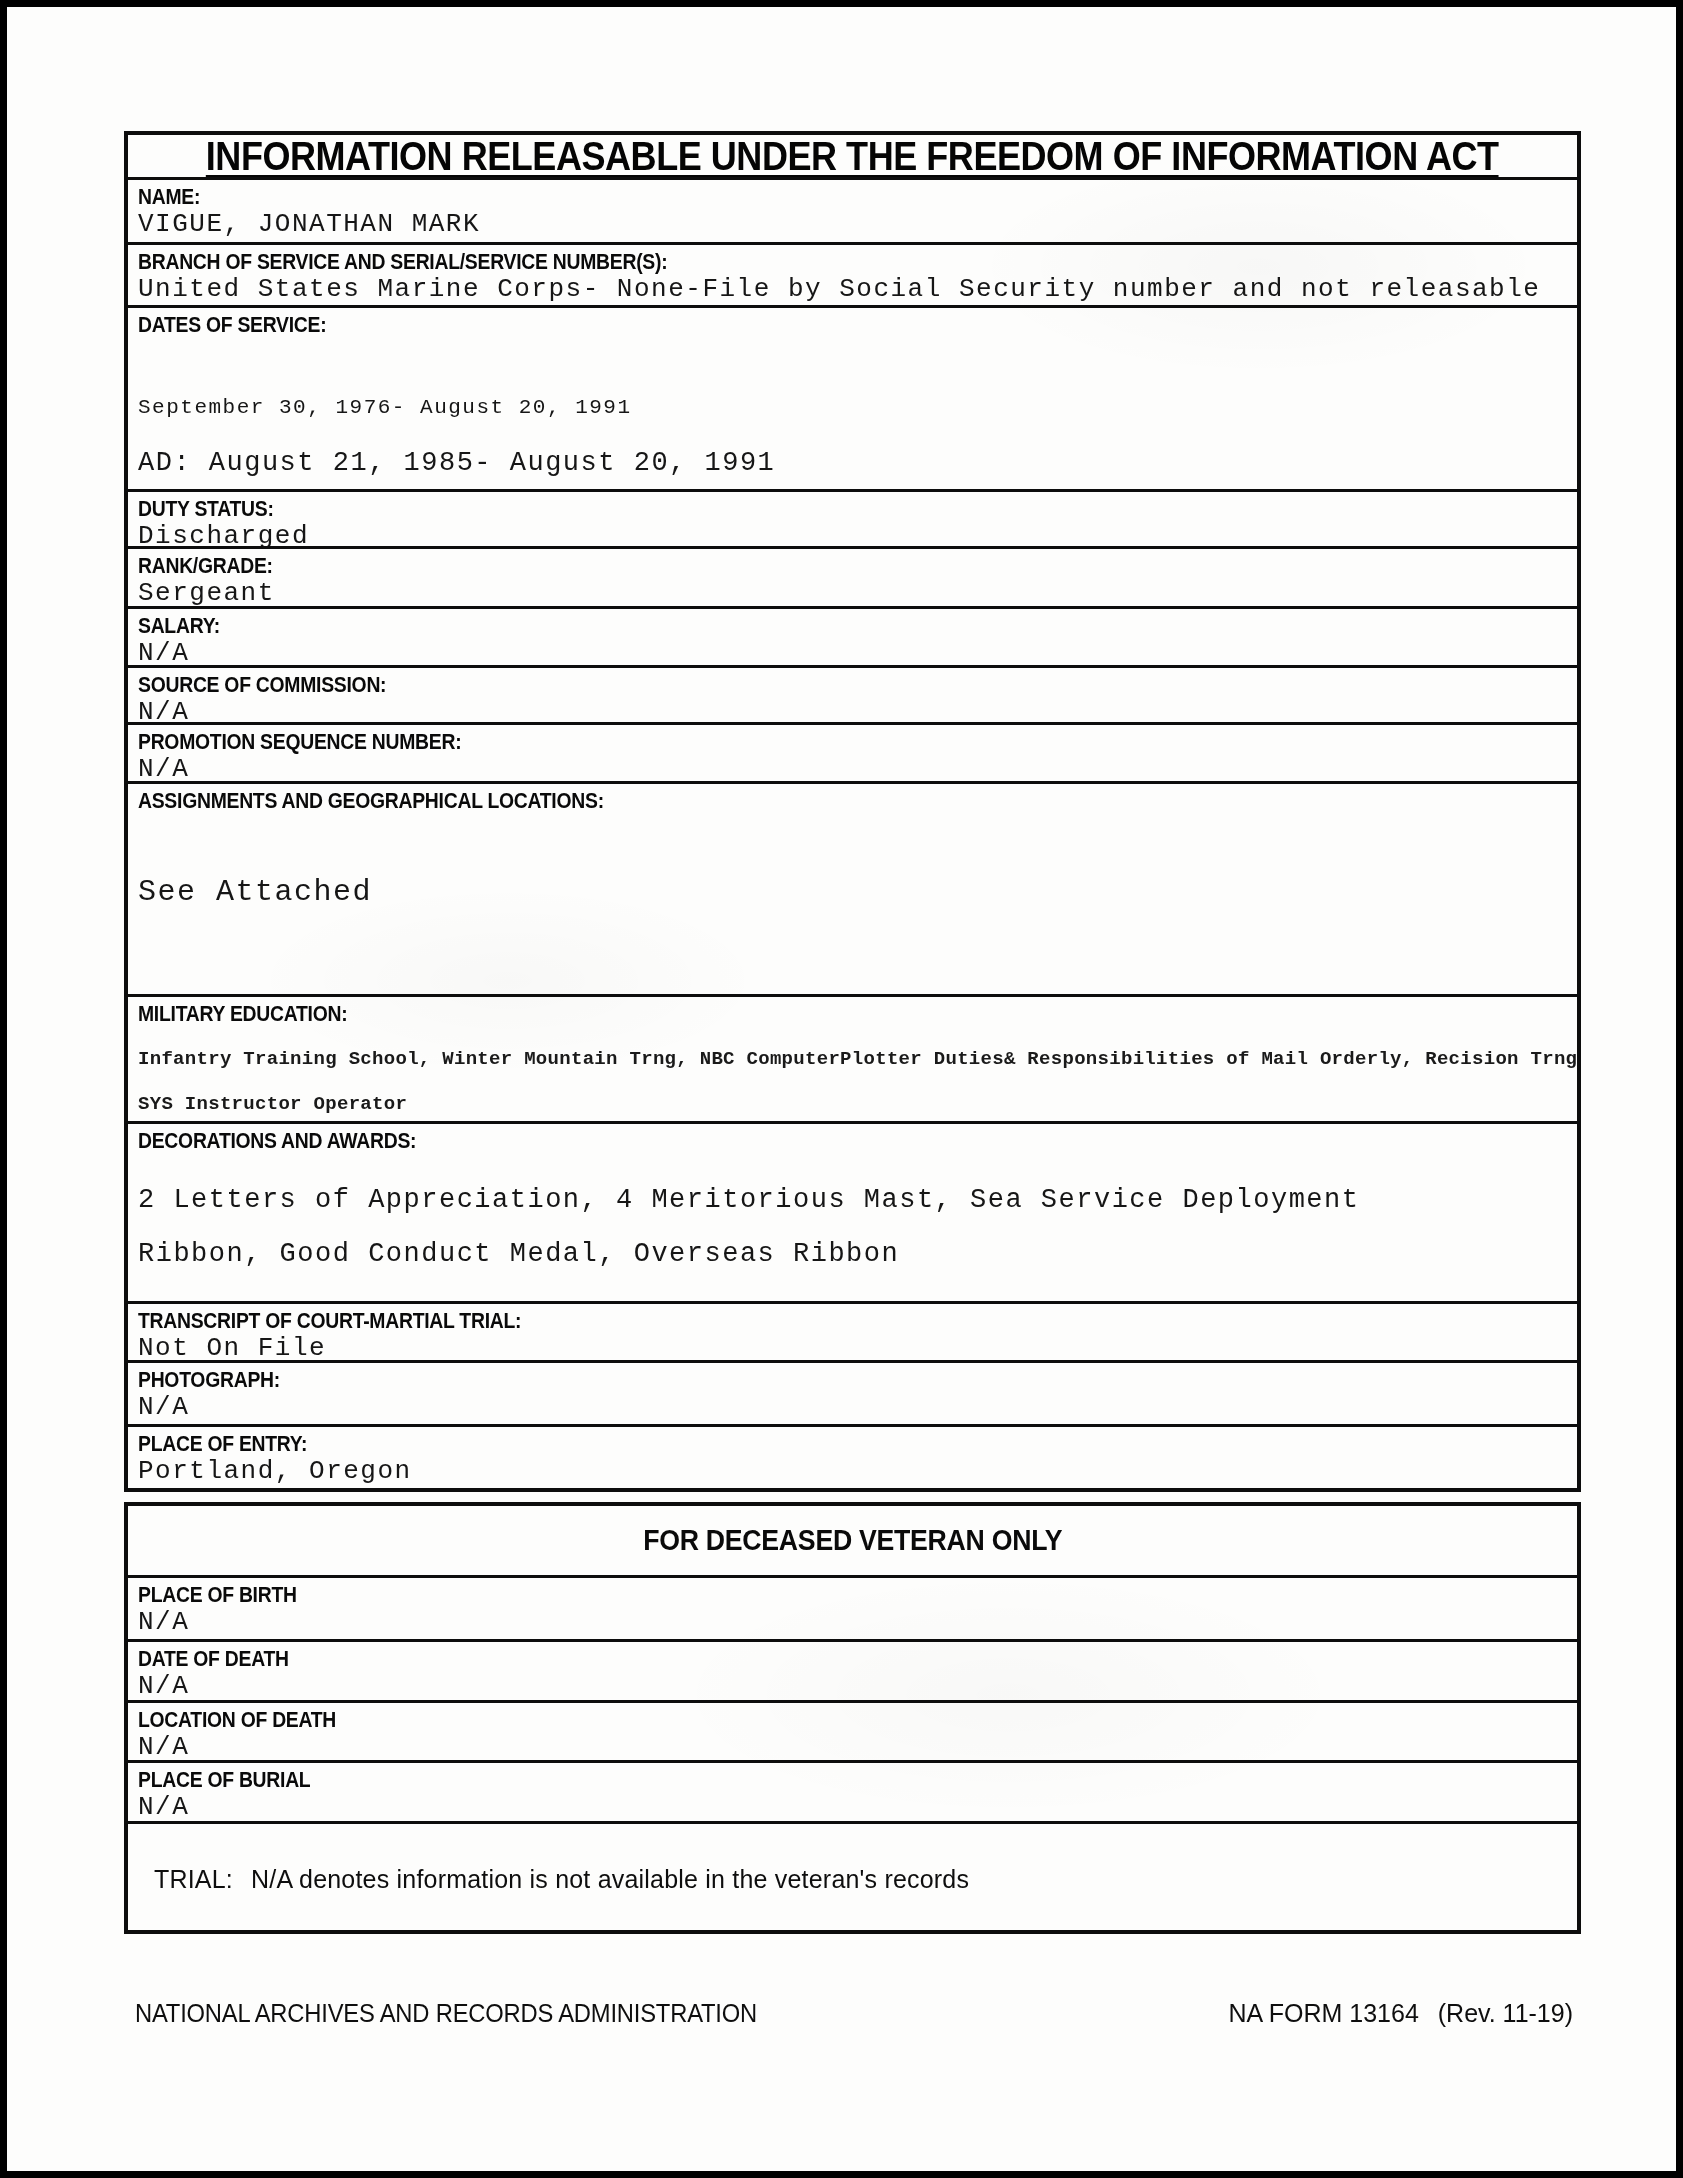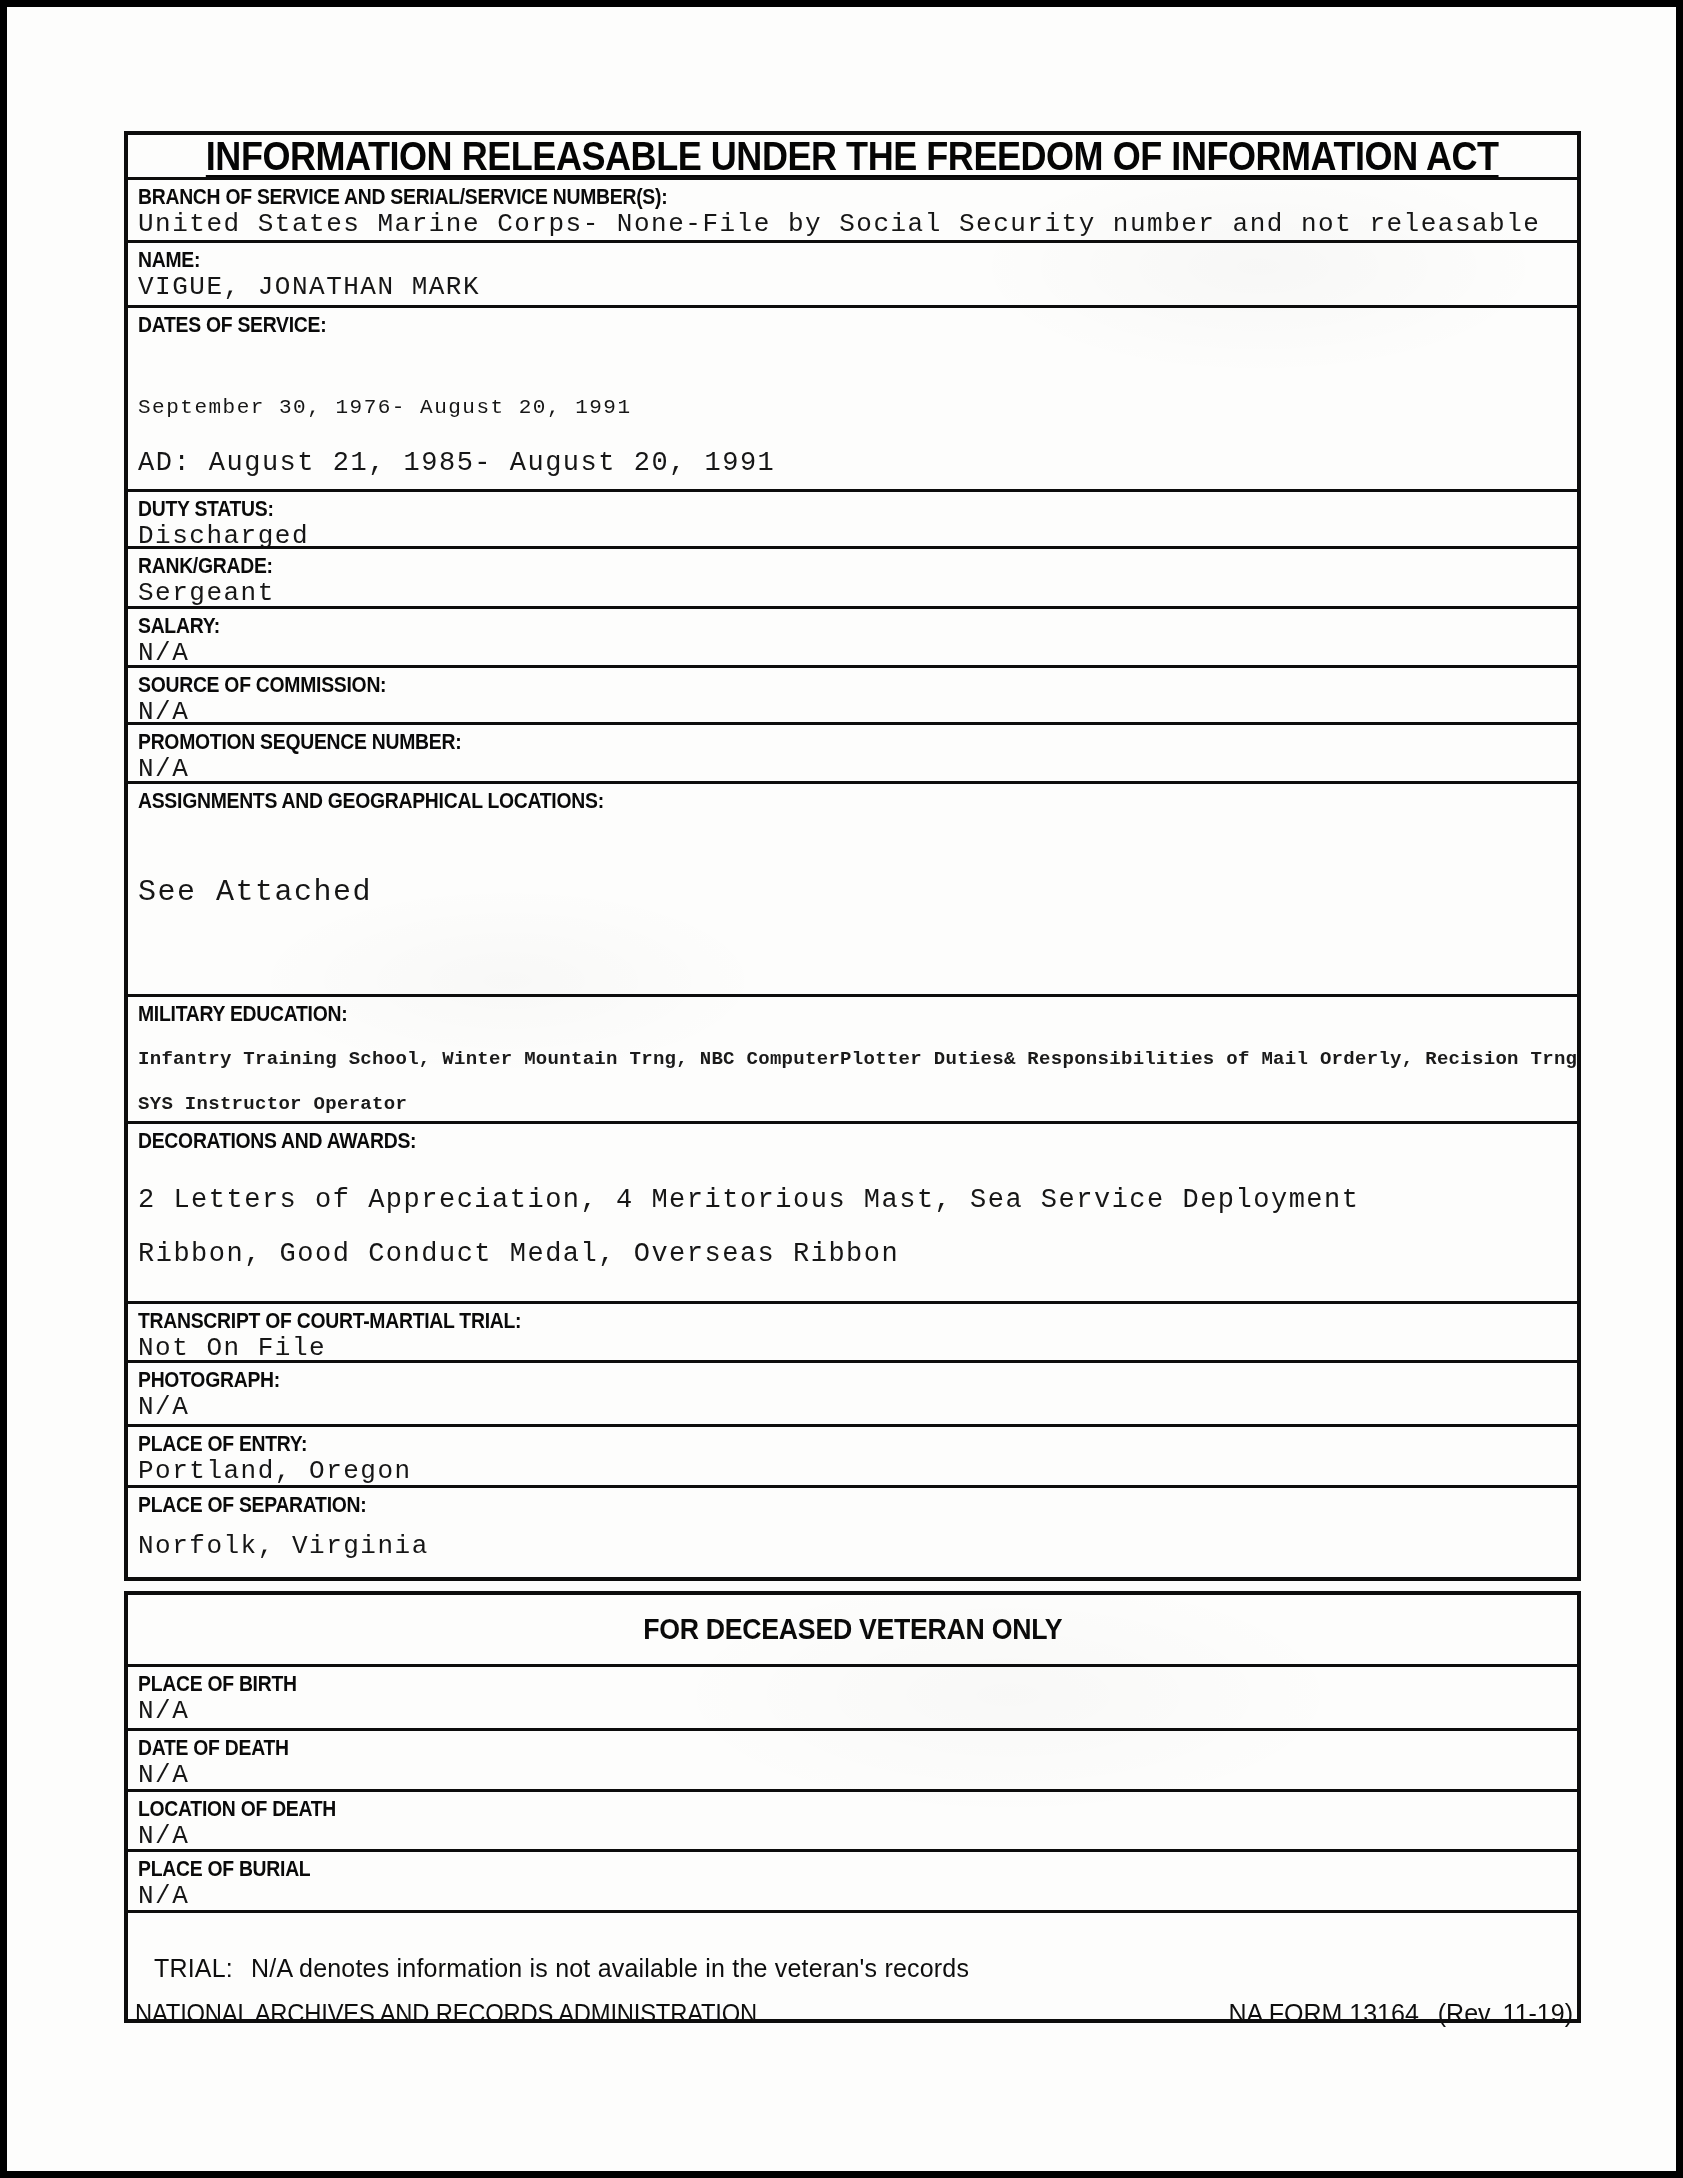--- a/index.html
+++ b/index.html
@@ -117,28 +117,28 @@
 <body>
 
 <div class="page">
   <div class="form-wrap">
 
     <div class="tbl">
       <div class="row h-title">
         <span class="title-text">INFORMATION RELEASABLE UNDER THE FREEDOM OF INFORMATION ACT</span>
       </div>
 
+      <div class="row h-name">
+        <div class="lbl"><span class="cond">NAME:</span></div>
+        <div class="val">VIGUE, JONATHAN MARK</div>
+      </div>
+
       <div class="row h-branch">
         <div class="lbl"><span class="cond">BRANCH OF SERVICE AND SERIAL/SERVICE NUMBER(S):</span></div>
         <div class="val">United States Marine Corps- None-File by Social Security number and not releasable</div>
-      </div>
-
-      <div class="row h-name">
-        <div class="lbl"><span class="cond">NAME:</span></div>
-        <div class="val">VIGUE, JONATHAN MARK</div>
       </div>
 
       <div class="row h-dates">
         <div class="lbl"><span class="cond">DATES OF SERVICE:</span></div>
         <div class="val dates-line1">September 30, 1976- August 20, 1991</div>
         <div class="val dates-line2">AD: August 21, 1985- August 20, 1991</div>
       </div>
 
       <div class="row h-duty">
         <div class="lbl"><span class="cond">DUTY STATUS:</span></div>
@@ -190,24 +190,20 @@
       <div class="row h-photo">
         <div class="lbl"><span class="cond">PHOTOGRAPH:</span></div>
         <div class="val">N/A</div>
       </div>
 
       <div class="row h-entry">
         <div class="lbl"><span class="cond">PLACE OF ENTRY:</span></div>
         <div class="val">Portland, Oregon</div>
       </div>
 
-      <div class="row h-sep">
-        <div class="lbl"><span class="cond">PLACE OF SEPARATION:</span></div>
-        <div class="val sep-val">Norfolk, Virginia</div>
-      </div>
     </div>
 
     <div class="gap"></div>
 
     <div class="tbl">
       <div class="row h-dec-hdr">
         <span class="deceased-text">FOR DECEASED VETERAN ONLY</span>
       </div>
 
       <div class="row h-birth">

